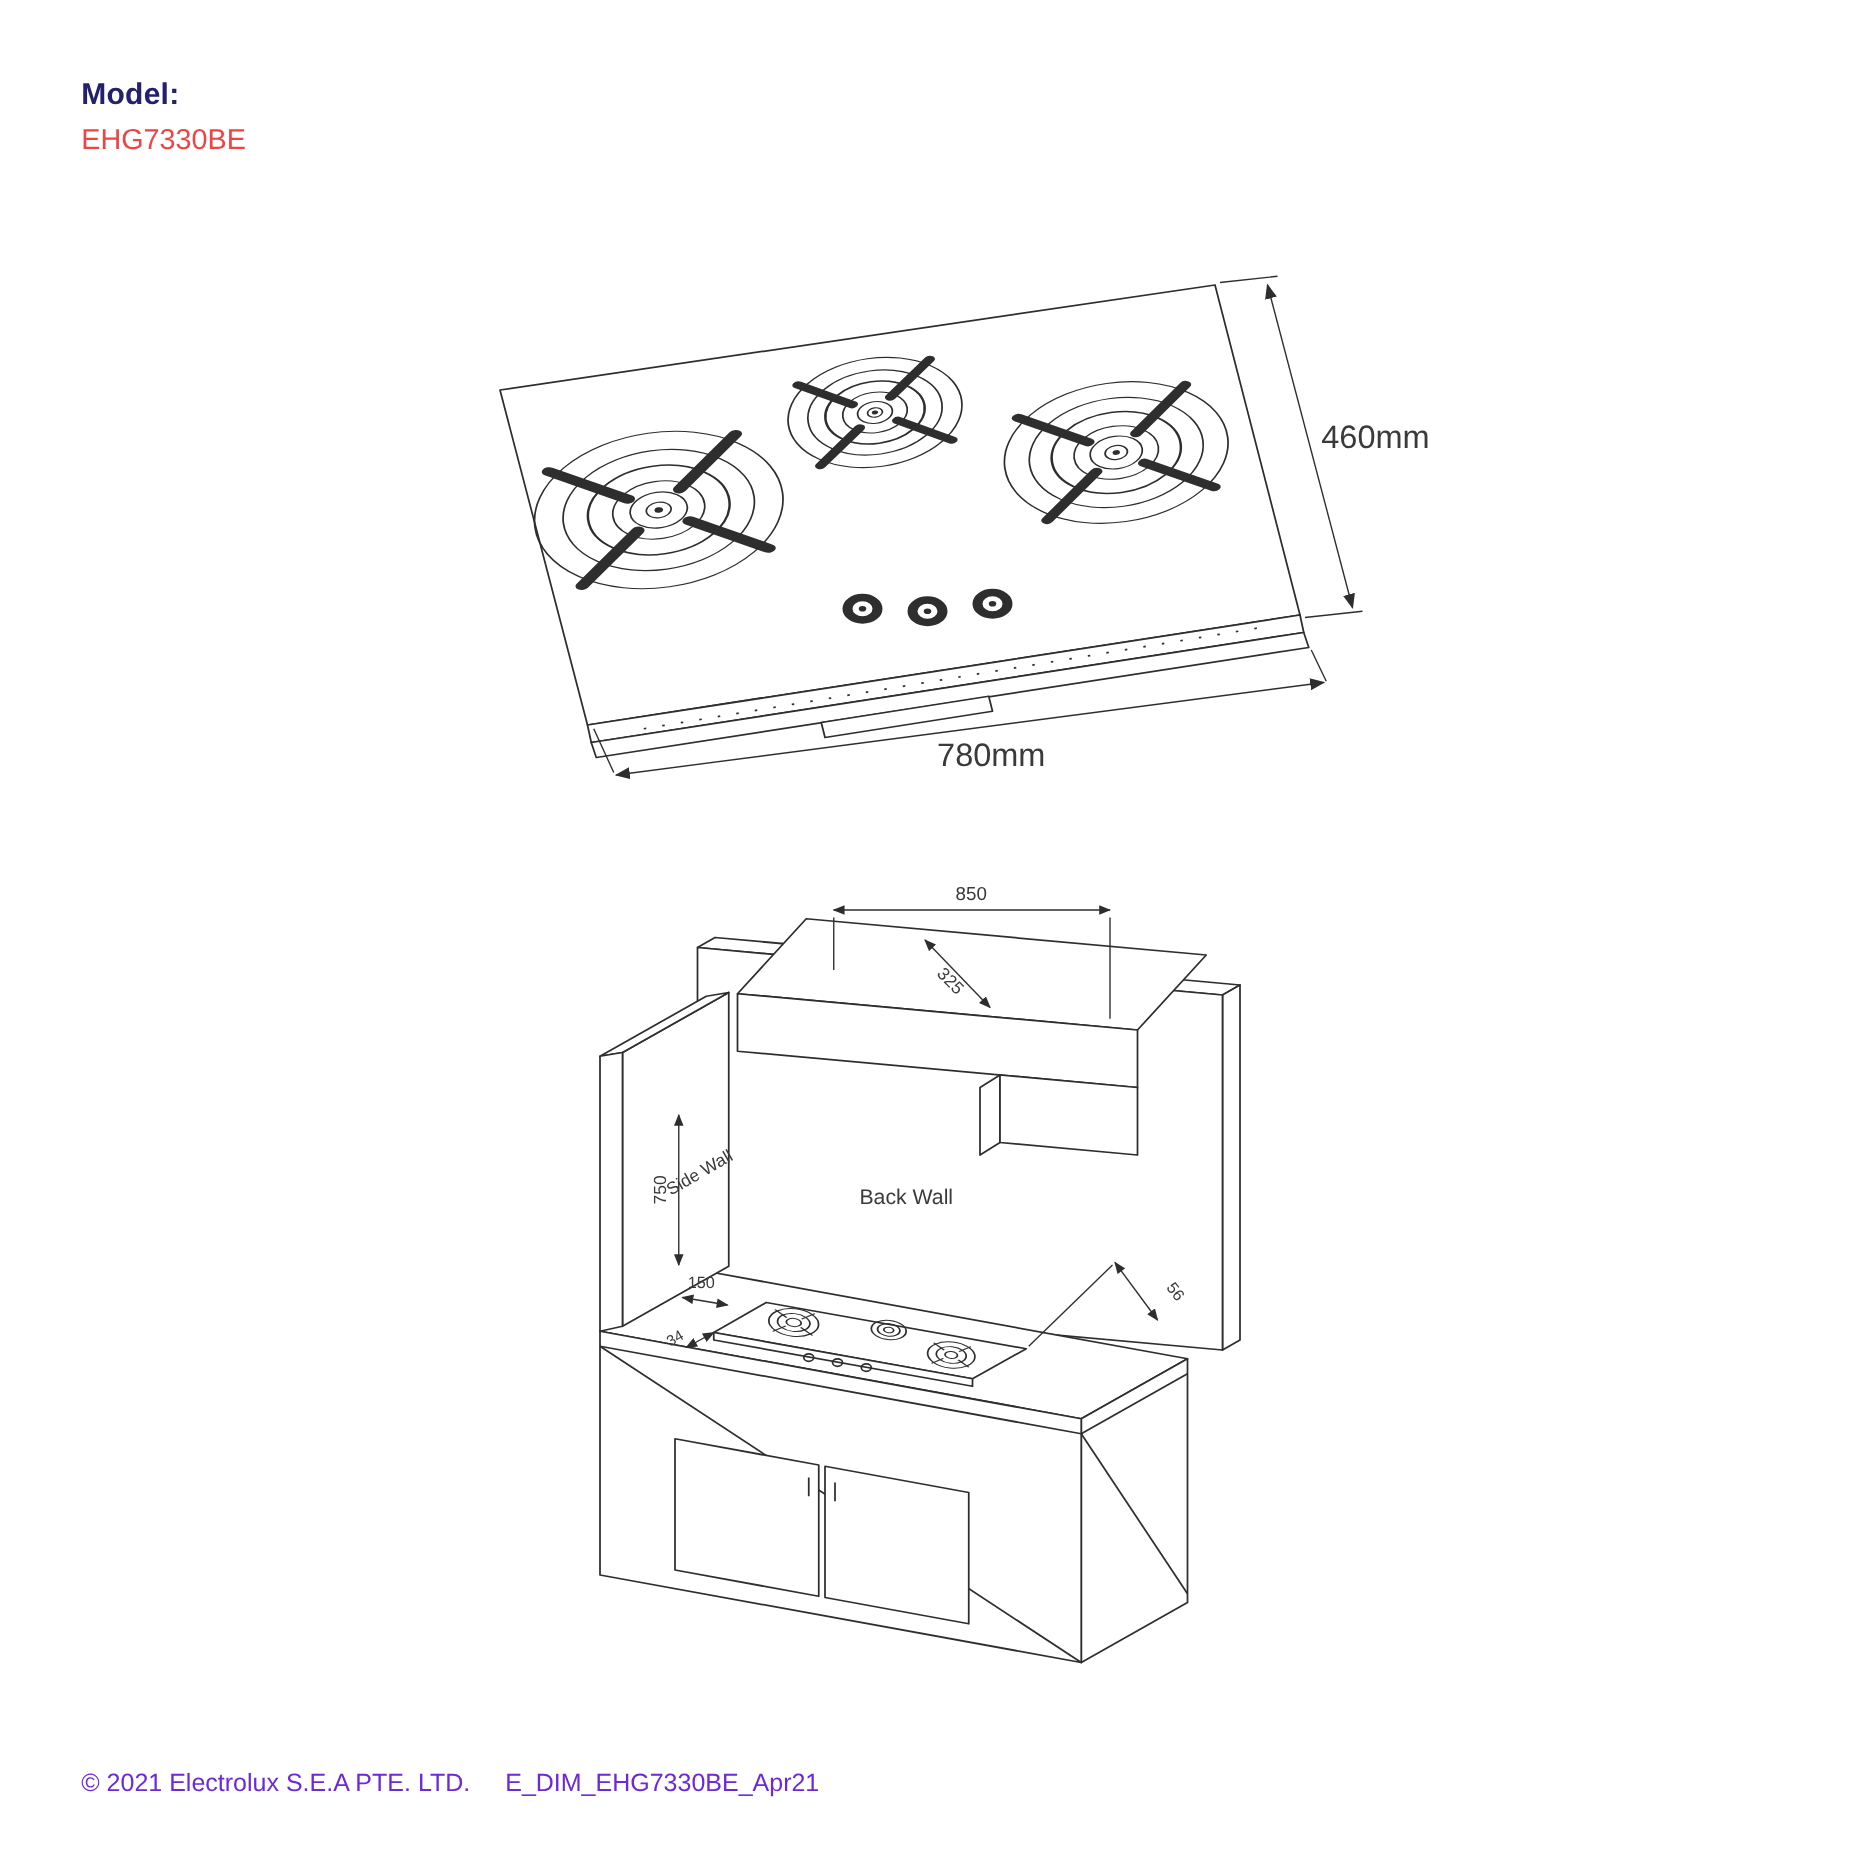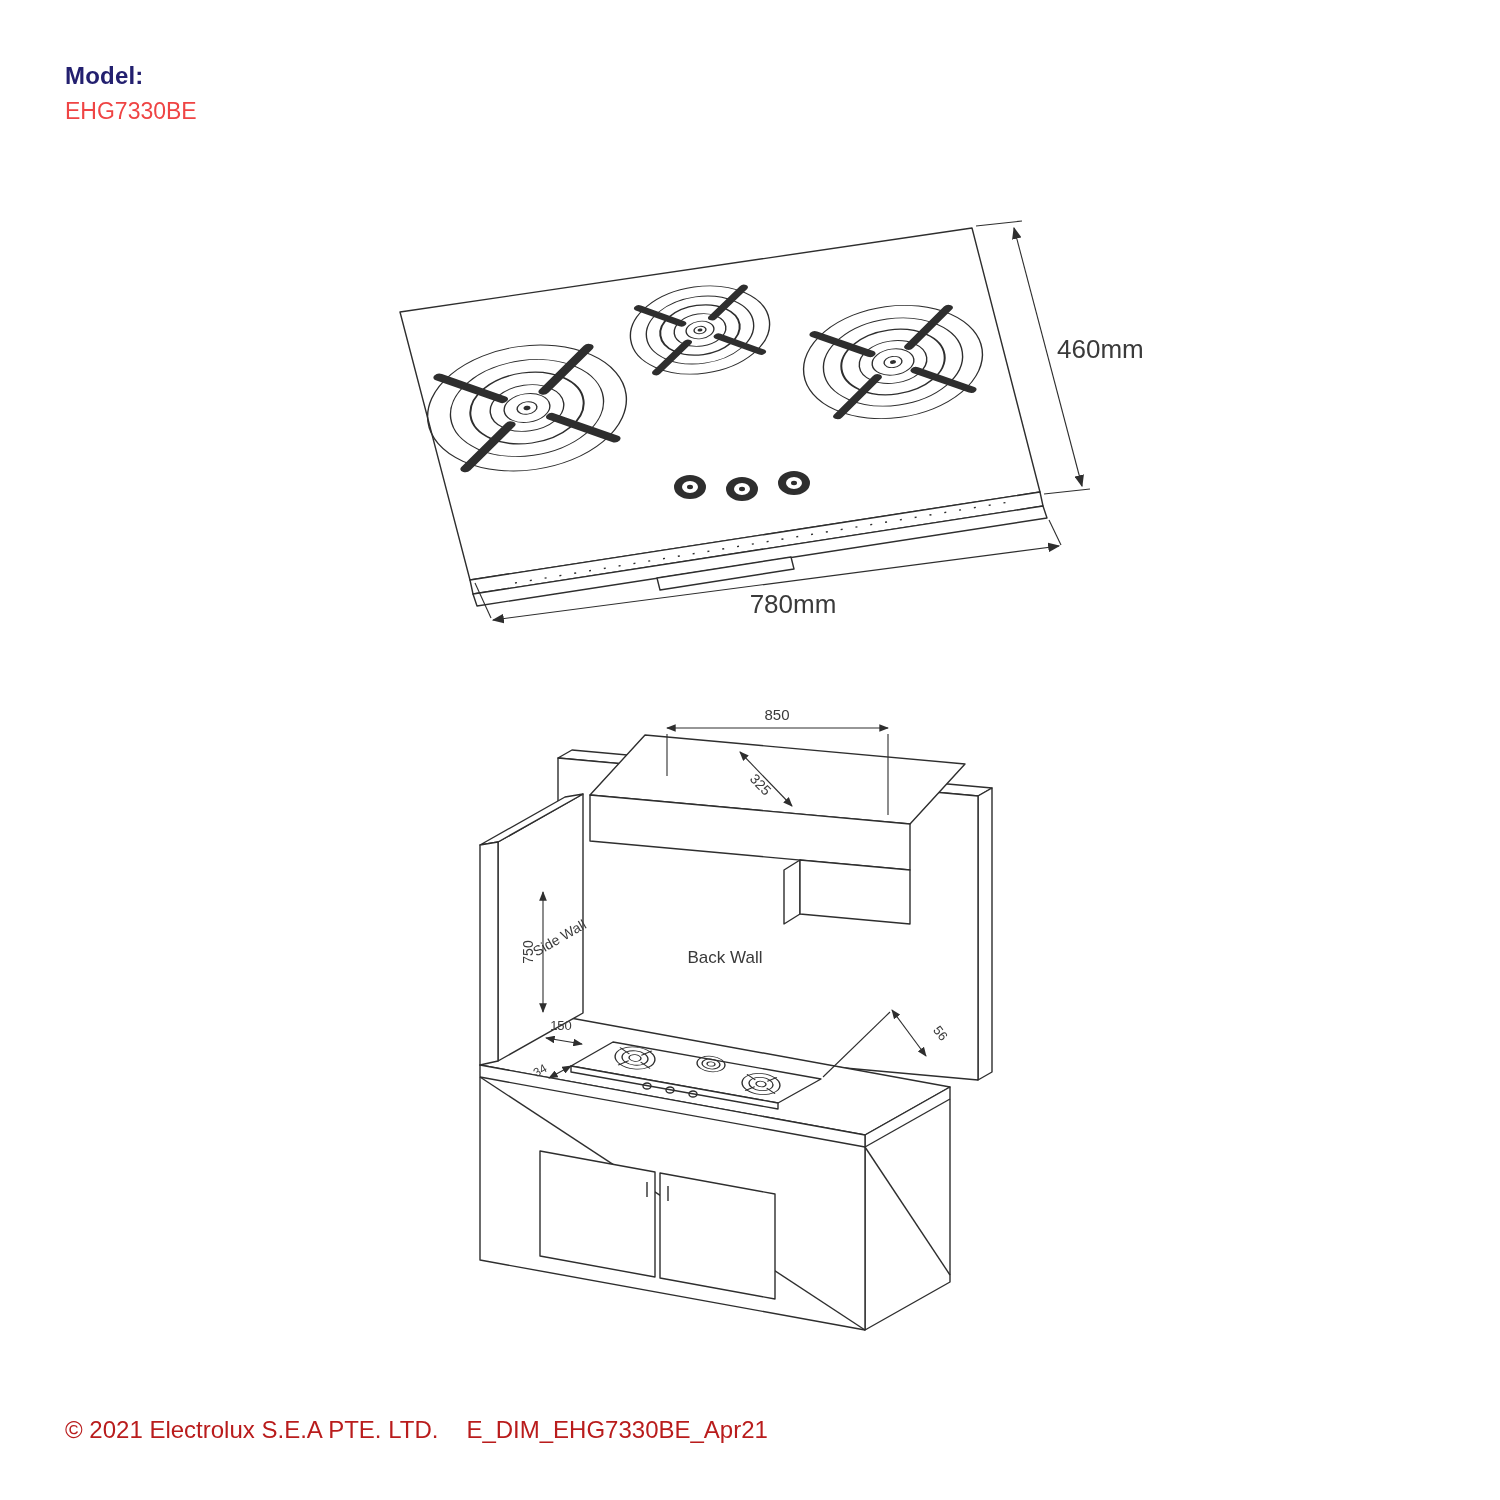--- a/index.html
+++ b/index.html
@@ -1,21 +1,21 @@
 <!DOCTYPE html>
 <html><head>
 <meta charset="utf-8">
 <style>
   html,body{margin:0;padding:0;background:#ffffff;}
   body{font-family:"Liberation Sans", sans-serif;}
   .page{position:relative;width:1500px;height:1500px;background:#fff;overflow:hidden;}
   .hdr{position:absolute;left:65px;top:62px;}
   .model-label{font-size:24px;font-weight:bold;color:#23206f;letter-spacing:.2px;}
   .model-number{font-size:23px;color:#ef4444;margin-top:8px;}
-  .ftr{position:absolute;left:65px;top:1416px;font-size:24px;color:#b91c1c;}
+  .ftr{position:absolute;left:65px;top:1416px;font-size:20px;color:#6d28d9;}
   .ftr span{margin-right:28px;}
   svg{position:absolute;}
   #hob-svg{left:365px;top:215px;}
   #install-svg{left:440px;top:700px;}
   svg text{font-family:"Liberation Sans", sans-serif;fill:#3a3a3a;}
   .ln{stroke:#2e2e2e;fill:none;stroke-width:1.4;stroke-linejoin:round;}
   .face{stroke:#2e2e2e;fill:#ffffff;stroke-width:1.4;stroke-linejoin:round;}
   .dim{stroke:#2e2e2e;fill:none;stroke-width:1.1;}
 </style>
 </head>

